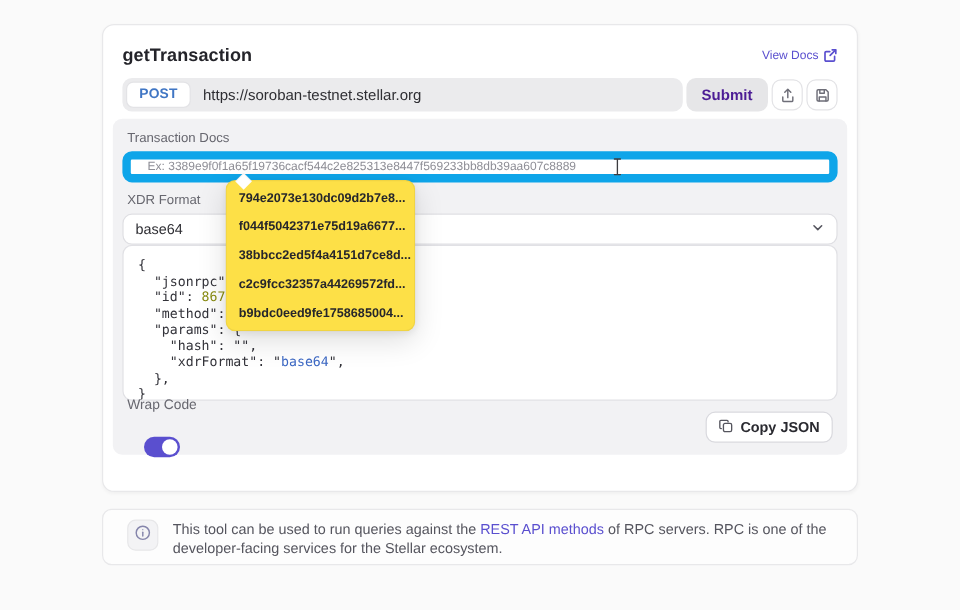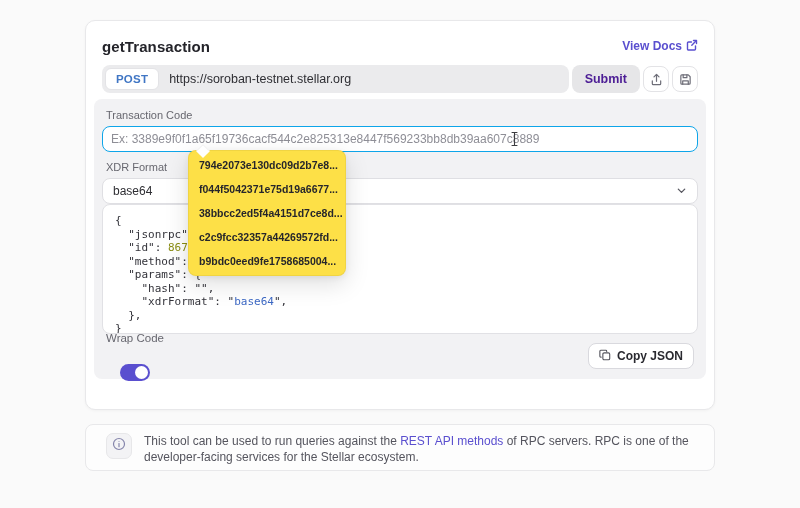--- a/index.html
+++ b/index.html
@@ -8,42 +8,42 @@
   .stage { position:absolute; inset:0; width:800px; height:508px; }
 
   
   .card {
     position:absolute; left:85px; top:20px; width:630px; height:390px;
     background:#ffffff; border:1px solid #e8e8ea; border-radius:10px;
     box-shadow:0 1px 3px rgba(0,0,0,.04); padding:8px;
   }
   .card-head { display:flex; justify-content:space-between; align-items:center; margin:8px 8px 12px; height:18px;gap:36px; }
   .card-title { font-size:15px; font-weight:700; color:#24242a; letter-spacing:.1px; }
-  .view-docs { display:flex; gap:4px; color:#5a4fcf; font-size:12px; font-weight:700; cursor:pointer; }
+  .view-docs { display:flex; align-items:center; gap:4px; color:#5a4fcf; font-size:10px; font-weight:400; cursor:pointer; }
   .view-docs svg { display:block; }
 
   .req-row { display:flex; align-items:center; gap:3px; margin:0 8px 8px; height:24px; }
   .url-bar { flex:1; height:28px; background:#ebebed; border-radius:8px; display:flex; align-items:center; padding:3px; min-width:0; }
   .method-badge { background:#ffffff; border:1px solid #e3e3e6; border-radius:6px; height:22px; padding:0 10px;
     display:flex; align-items:center; font-size:11.5px; font-weight:700; color:#4076c4; letter-spacing:.2px; }
   .url-text { margin-left:10px; font-size:12.5px; color:#2e2e33; white-space:nowrap; overflow:hidden; }
   .submit-btn { height:28px; padding:0 13px; background:#e6e6e8; border:none; border-radius:8px;
     font-family:inherit; font-size:12.5px; font-weight:600; color:#4c1d95; cursor:pointer; }
   .icon-btn { width:26px; height:26px; background:#ffffff; border:1px solid #e3e3e6; border-radius:8px;
     display:flex; align-items:center; justify-content:center; cursor:pointer; color:#6e6e78; }
   .icon-btn svg { display:block; }
 
   
   .panel { margin:0; background:#f2f2f4; border-radius:8px; padding:8px; }
   .fld-label { font-size:11px; color:#67676f; margin:2px 0 5px 4px; }
   .mt { margin-top:9px; }
   .text-input-wrap { position:relative; }
   .text-input {
-    width:100%; height:26px; background:#ffffff; border:1px solid #0ea5e9; border-radius:8px;
-    padding:0 8px; font-family:inherit; font-size:12px; color:#2e2e33; outline:none;
+    width:100%; height:26px; background:#ffffff; border:7px solid #0ea5e9; border-radius:8px;
+    padding:0 14px; font-family:inherit; font-size:10px; color:#2e2e33; outline:none;
   }
   .text-input::placeholder { color:#8e8e96; opacity:1; }
   .text-cursor { position:absolute; left:408px; top:5px; color:#3c3c40; }
 
   .select-box { height:26px; background:#ffffff; border:1px solid #dfdfe3; border-radius:8px;
     display:flex; align-items:center; justify-content:space-between; padding:0 10px; cursor:pointer; }
   .select-value { font-size:12px; color:#2e2e33; }
   .select-box svg { color:#55555e; }
 
   .code-block { background:#ffffff; border:1px solid #e1e1e5; border-radius:8px; padding:9px 12px; height:130px; overflow:hidden; }
@@ -128,21 +128,21 @@
             <path d="M2 3a1 1 0 0 1 1-1h7l2 2v7a1 1 0 0 1-1 1H3a1 1 0 0 1-1-1V3z"></path>
             <path d="M4.5 2v3h4V2"></path>
             <path d="M4 12V8.5h6V12"></path>
           </svg>
         </span>
       </div>
     </div>
 
     <div class="panel">
 
-      <div class="fld-label">Transaction Code</div>
+      <div class="fld-label">Transaction Docs</div>
       <div class="text-input-wrap">
         <input class="text-input" type="text" placeholder="Ex: 3389e9f0f1a65f19736cacf544c2e825313e8447f569233bb8db39aa607c8889" style="">
         <span class="text-cursor">
           <svg width="9" height="16" viewBox="0 0 9 16" fill="none" stroke="currentColor" stroke-width="1.1" stroke-linecap="round">
             <path d="M2 1.5h5M4.5 1.5v13M2 14.5h5"></path>
           </svg>
         </span>
       </div>
 
       <div class="fld-label mt">XDR Format</div>

